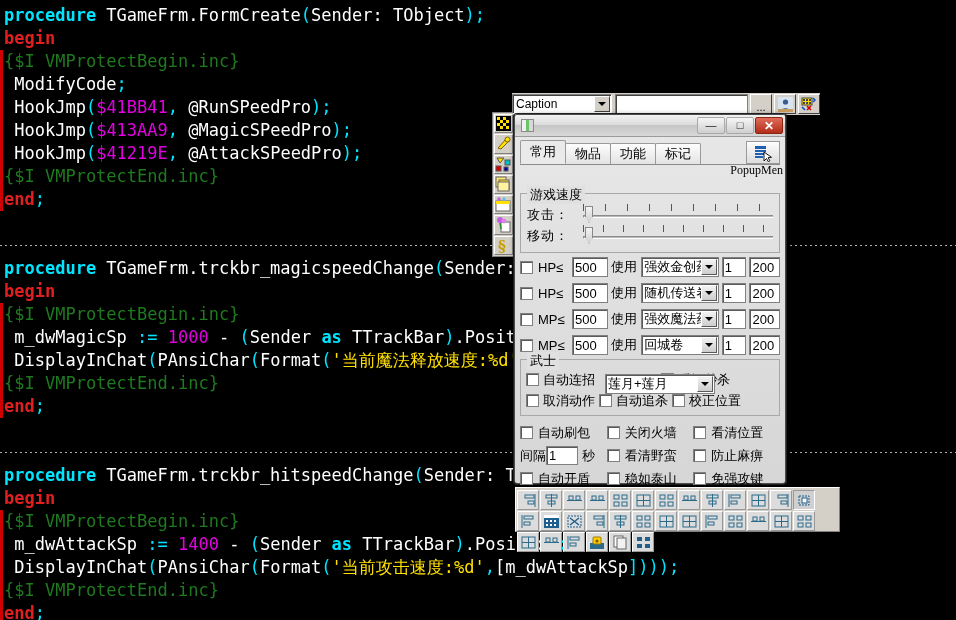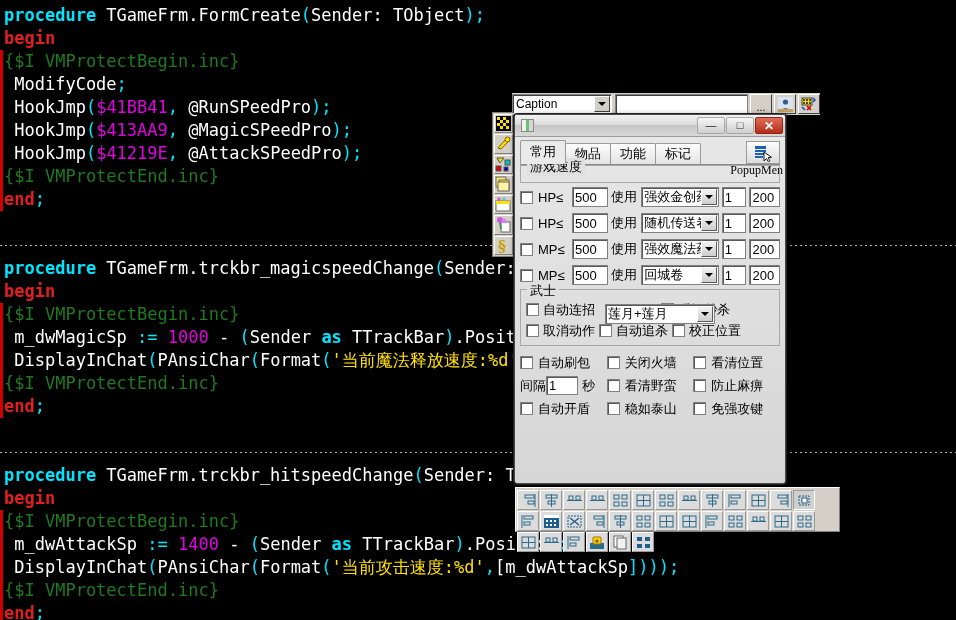--- a/index.html
+++ b/index.html
@@ -107,21 +107,21 @@
   .tab.active { height:24px; background:#eaeaea; border-bottom:1px solid #eaeaea; z-index:2; }
   .tab-spacer { flex:1; }
   .tab-tool { width:34px; height:23px; margin-bottom:0px;
     background:linear-gradient(to bottom,#fdfdfd,#dcdcdc); border:1px solid #9a9a9a;
     display:flex; align-items:center; justify-content:center; position:relative; }
 
   .popup-label { position:absolute; right:2px; top:26px;
     font-family:Liberation Serif, serif; font-size:12px; color:#000; }
 
   
-  .gbox { border:1px solid #a8a8a8; margin-top:0; position:relative; padding:10px 6px 6px 6px; }
+  .gbox { border:1px solid #a8a8a8; margin-top:28px; position:relative; padding:10px 6px 6px 6px; }
   .gbox > .gbox-title { position:absolute; left:6px; top:-8px; background:#e0e0e0;
     padding:0 3px; font-family:"Liberation Sans","DejaVu Sans",sans-serif; font-size:13px; color:#000; }
 
   .slider-row { display:flex; align-items:center; height:21px; }
   .slider-row .lbl { width:56px; font-family:"Liberation Sans","DejaVu Sans",sans-serif;
      font-size:13px; color:#000; letter-spacing:1px; }
   .trackbar { flex:1; position:relative; height:21px; }
   .trackbar .ticks { position:absolute; left:0; top:0; width:100%; height:7px; }
   .trackbar .groove { position:absolute; left:0; top:11px; width:100%; height:3px;
      background:#b8b8b8; border-top:1px solid #8c8c8c; border-left:1px solid #8c8c8c;
@@ -323,21 +323,37 @@
         </svg>
       </div>
     </div>
 
     <div class="popup-label">PopupMen</div>
 
     <div class="gbox">
       <div class="gbox-title">游戏速度</div>
 
 
-
+      <div class="slider-row">
+        <span class="lbl">攻击：</span>
+        <span class="trackbar">
+          <span class="ticks" style="background-image:repeating-linear-gradient(to right,#555 0px,#555 1px,transparent 1px,transparent 22px)"></span>
+          <span class="groove"></span>
+          <span class="thumb"></span>
+        </span>
+      </div>
+
+      <div class="slider-row">
+        <span class="lbl">移动：</span>
+        <span class="trackbar">
+          <span class="ticks" style="background-image:repeating-linear-gradient(to right,#555 0px,#555 1px,transparent 1px,transparent 20px)"></span>
+          <span class="groove"></span>
+          <span class="thumb"></span>
+        </span>
+      </div>
     </div>
 
     <div>
       <div class="pot-row">
         <span class="cb"></span>
         <span class="name">HP≤</span>
         <span class="tbox v1">500</span>
         <span class="use">使用</span>
         <span class="combo sel">
           <span>强效金创药</span>

